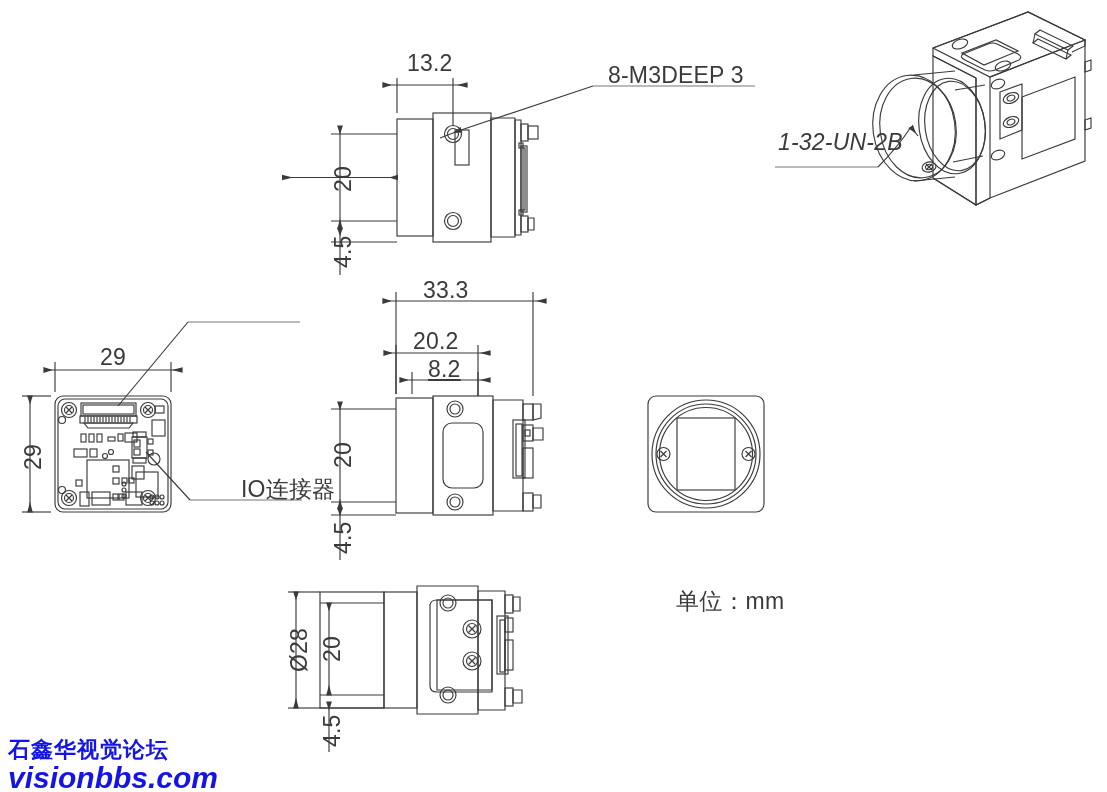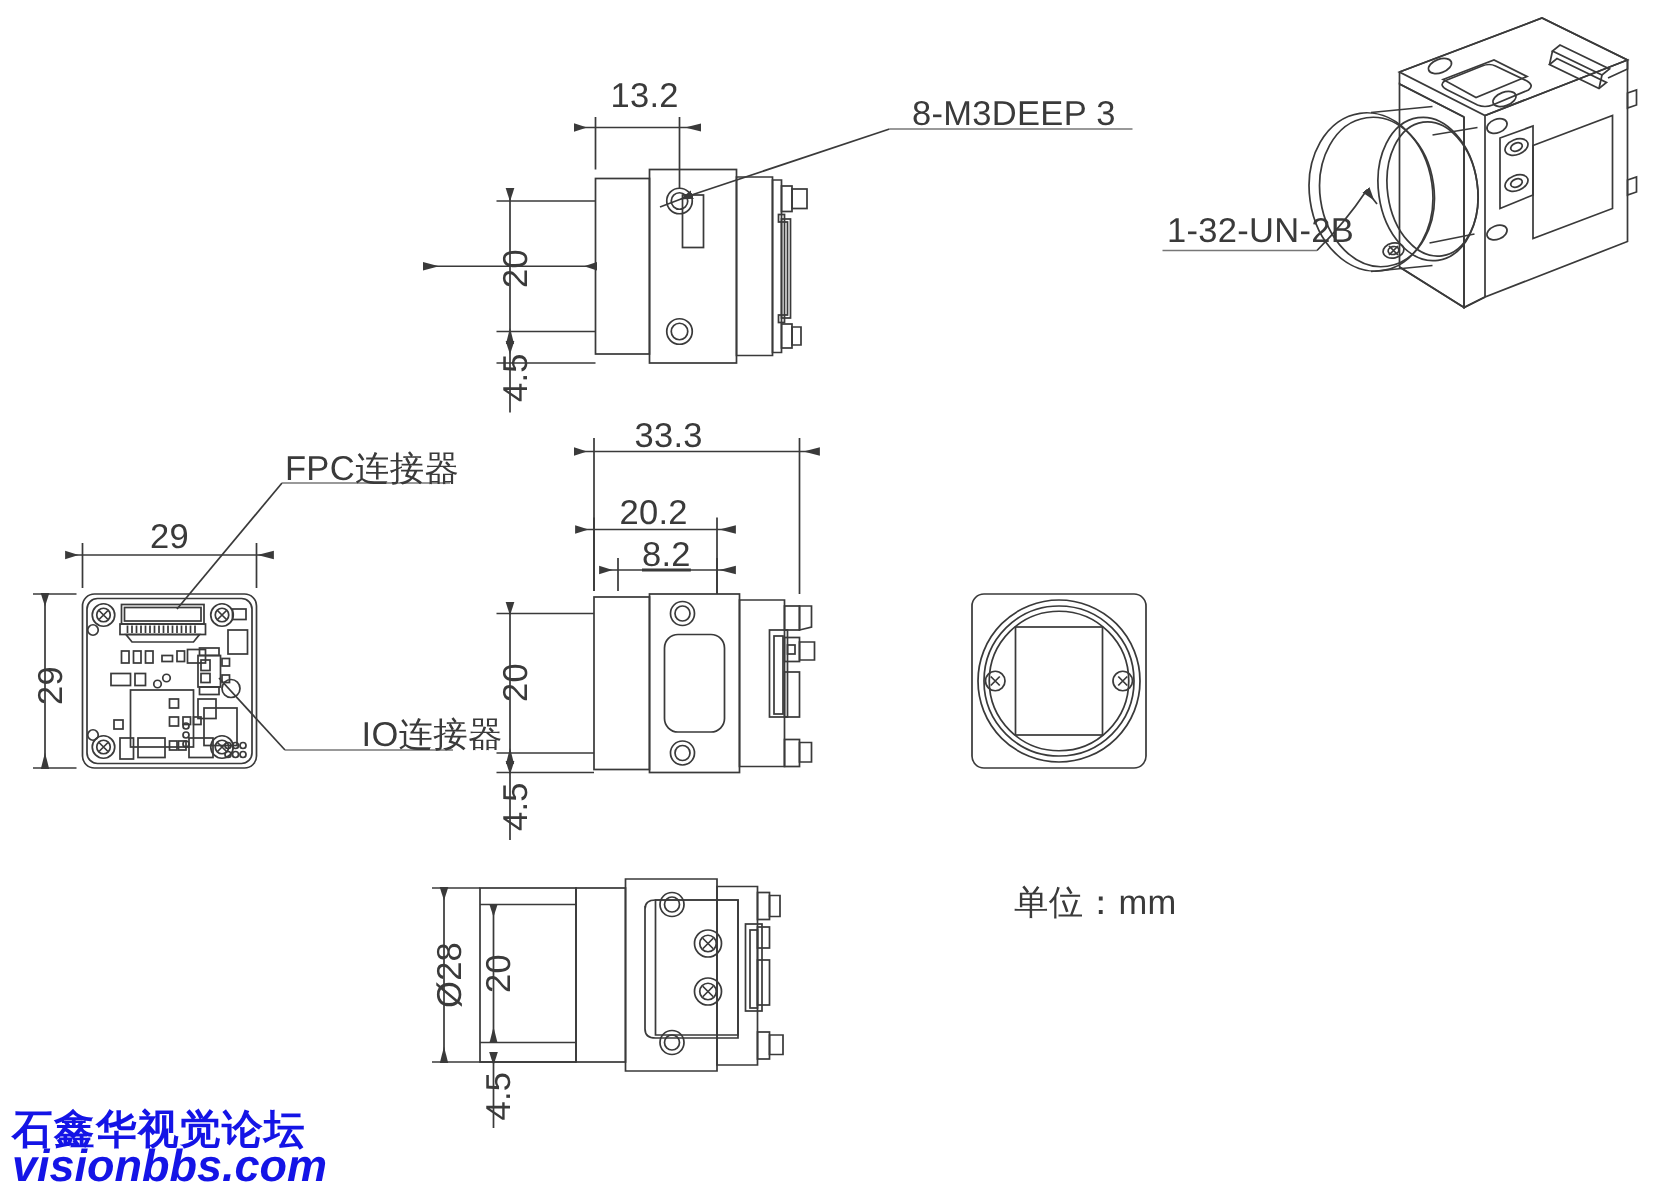--- a/index.html
+++ b/index.html
@@ -6,21 +6,21 @@
   body{
     width:1107px;height:792px;position:relative;overflow:hidden;
     font-family:"Liberation Sans","DejaVu Sans",sans-serif;
     color:#3a3a3a;
   }
   #stage{position:absolute;left:0;top:0;width:1077px;height:792px;}
   svg{position:absolute;left:0;top:0;width:1107px;height:792px;}
   .lbl{position:absolute;white-space:nowrap;color:#3a3a3a;font-size:23px;letter-spacing:.2px;}
   .vert{transform-origin:left top;}
   .wm{position:absolute;color:#1414e6;font-weight:bold;white-space:nowrap;}
-  .wm1{font-size:27px;letter-spacing:1px;}
+  .wm1{font-size:22px;letter-spacing:1px;}
   .wm2{font-size:30px;letter-spacing:0px;font-style:italic;}
 </style>
 </head>
 <body>
 
 <div id="stage">
 
 <svg viewBox="0 0 1107 792">
   <defs>
     <marker id="ar" markerWidth="10" markerHeight="8" refX="9" refY="4" orient="auto" markerUnits="userSpaceOnUse">
@@ -337,23 +337,22 @@
 <div class="lbl" style="left:428px;top:356px;text-decoration:underline;">8.2</div>
 <div class="lbl vert" style="left:330px;top:468px;transform:rotate(-90deg);">20</div>
 <div class="lbl vert" style="left:330px;top:554px;transform:rotate(-90deg);">4.5</div>
 
 <div class="lbl vert" style="left:286px;top:672px;transform:rotate(-90deg);">Ø28</div>
 <div class="lbl vert" style="left:319px;top:662px;transform:rotate(-90deg);">20</div>
 <div class="lbl vert" style="left:319px;top:747px;transform:rotate(-90deg);">4.5</div>
 
 <div class="lbl" style="left:100px;top:344px;">29</div>
 <div class="lbl vert" style="left:20px;top:470px;transform:rotate(-90deg);">29</div>
-<div class="lbl" style="left:190px;top:297px;">FPC连接器</div>
 <div class="lbl" style="left:197px;top:474px;margin-left:44px;">IO连接器</div>
 
-<div class="lbl" style="left:778px;top:140px;">1-32-UN-2B</div>
+<div class="lbl" style="left:778px;top:129px;font-style:italic;">1-32-UN-2B</div>
 
 <div class="lbl" style="left:676px;top:586px;text-align:center;">单位：mm</div>
 
 <div class="wm wm1" style="left:8px;top:735px;">石鑫华视觉论坛</div>
 <div class="wm wm2" style="left:8px;top:761px;">visionbbs.com</div>
 
 </div>
 
 </body></html>

